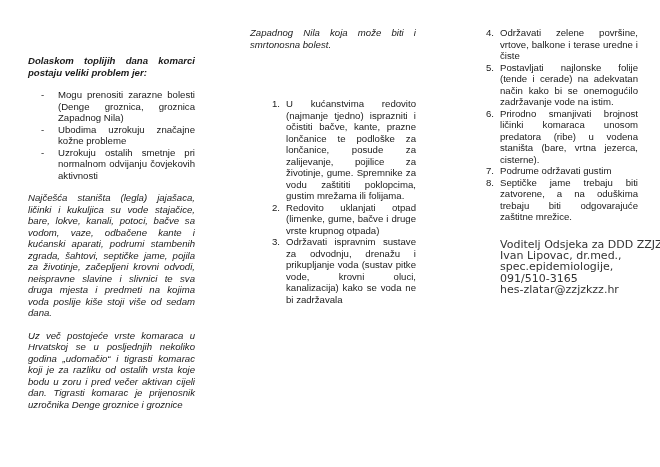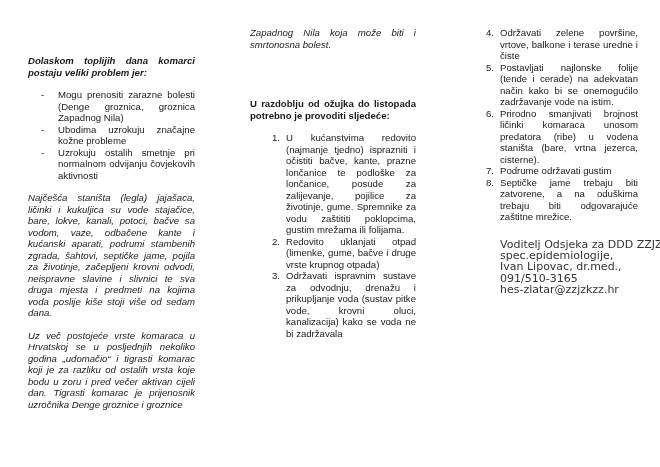--- a/index.html
+++ b/index.html
@@ -33,36 +33,35 @@
     <li><span class="dash-mark">-</span><span>Ubodima uzrokuju značajne kožne probleme</span></li>
     <li><span class="dash-mark">-</span><span>Uzrokuju ostalih smetnje pri normalnom odvijanju čovjekovih aktivnosti</span></li>
   </ul>
   <p>Najčešća staništa (legla) jajašaca, ličinki i kukuljica su vode stajačice, bare, lokve, kanali, potoci, bačve sa vodom, vaze, odbačene kante i kućanski aparati, podrumi stambenih zgrada, šahtovi, septičke jame, pojila za životinje, začepljeni krovni odvodi, neispravne slavine i slivnici te sva druga mjesta i predmeti na kojima voda poslije kiše stoji više od sedam dana.</p>
   <p>Uz več postojeće vrste komaraca u Hrvatskoj se u posljednjih nekoliko godina „udomačio“ i tigrasti komarac koji je za razliku od ostalih vrsta koje bodu u zoru i pred večer aktivan cijeli dan. Tigrasti komarac je prijenosnik uzročnika Denge groznice i groznice</p>
 </div>
 
 <div class="col col2">
   <p>Zapadnog Nila koja može biti i smrtonosna bolest.</p>
   <div style="height:37px"></div>
-  <div class="h-b">U razdoblju od ožujka do listopada potrebno je provoditi sljedeće:</div>
   <ol class="num">
     <li><span class="num-mark">1.</span><span>U kućanstvima redovito (najmanje tjedno) isprazniti i očistiti bačve, kante, prazne lončanice te podloške za lončanice, posude za zalijevanje, pojilice za životinje, gume. Spremnike za vodu zaštititi poklopcima, gustim mrežama ili folijama.</span></li>
     <li><span class="num-mark">2.</span><span>Redovito uklanjati otpad (limenke, gume, bačve i druge vrste krupnog otpada)</span></li>
     <li><span class="num-mark">3.</span><span>Održavati ispravnim sustave za odvodnju, drenažu i prikupljanje voda (sustav pitke vode, krovni oluci, kanalizacija) kako se voda ne bi zadržavala</span></li>
   </ol>
 </div>
 
 <div class="col col3">
   <ol class="num">
     <li><span class="num-mark">4.</span><span>Održavati zelene površine, vrtove, balkone i terase uredne i čiste</span></li>
     <li><span class="num-mark">5.</span><span>Postavljati najlonske folije (tende i cerade) na adekvatan način kako bi se onemogućilo zadržavanje vode na istim.</span></li>
     <li><span class="num-mark">6.</span><span>Prirodno smanjivati brojnost ličinki komaraca unosom predatora (ribe) u vodena staništa (bare, vrtna jezerca, cisterne).</span></li>
     <li><span class="num-mark">7.</span><span>Podrume održavati gustim</span></li>
     <li><span class="num-mark">8.</span><span>Septičke jame trebaju biti zatvorene, a na oduškima trebaju biti odgovarajuće zaštitne mrežice.</span></li>
   </ol>
   <div class="contact">
     <div>Voditelj Odsjeka za DDD ZZJZ KZŽ</div>
+    <div>Ivan Lipovac, dr.med.,</div>
     <div>spec.epidemiologije,</div>
-    <div>Ivan Lipovac, dr.med.,</div>
     <div>091/510-3165</div>
     <div>hes-zlatar@zzjzkzz.hr</div>
   </div>
 </div>
 
 </body></html>

